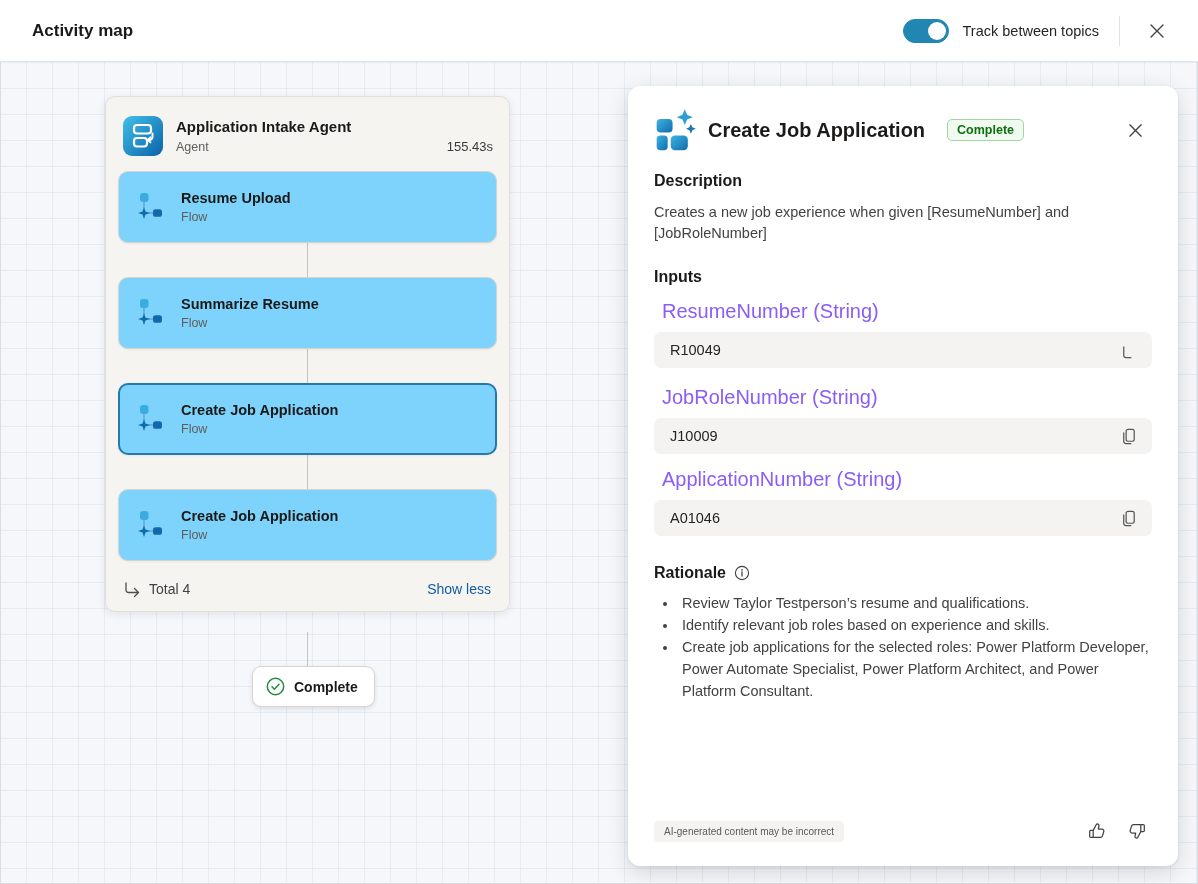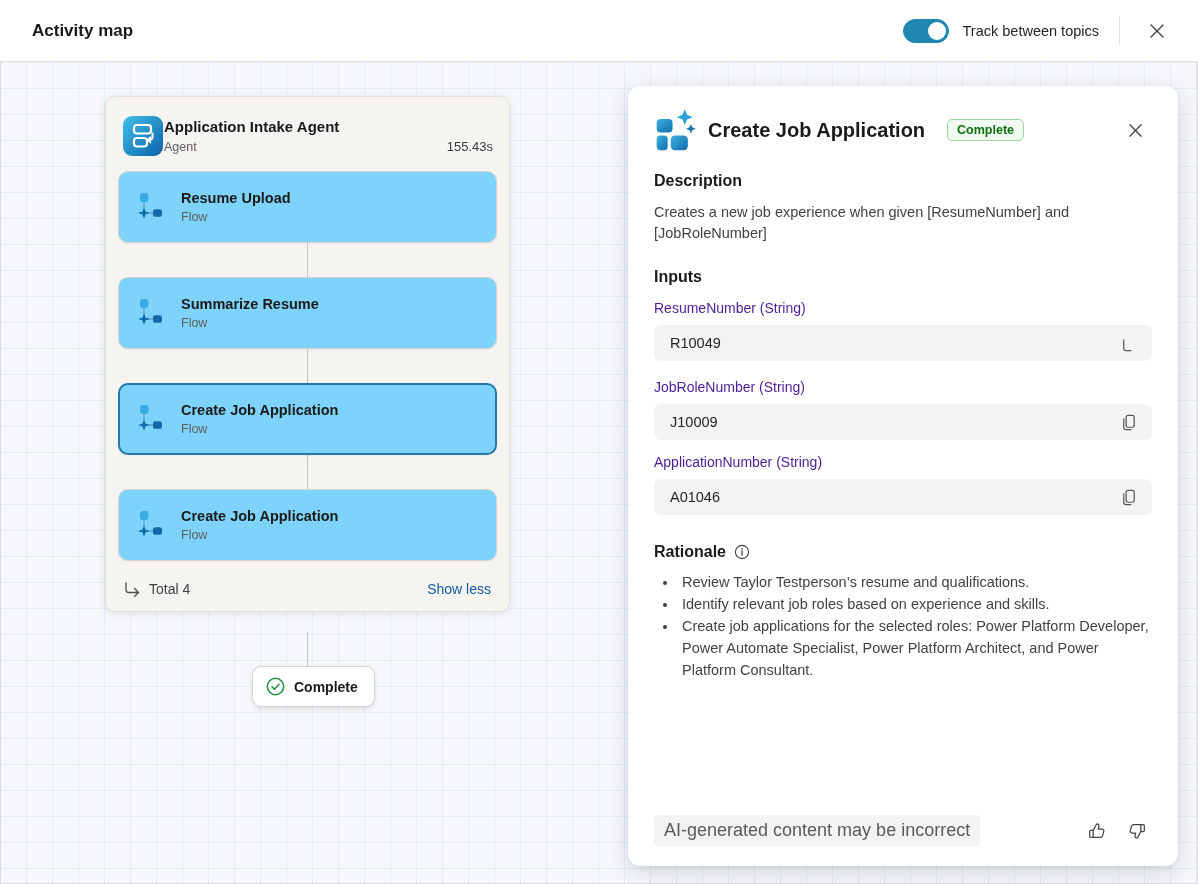--- a/index.html
+++ b/index.html
@@ -43,21 +43,21 @@
     overflow:hidden;
   }
 
   
   .agent-group {
     position:absolute; left:105px; top:34px; width:405px;
     background:#f6f4f1; border:1px solid #e2dfdb; border-radius:10px;
     box-shadow:0 2px 8px rgba(0,0,0,0.09);
     padding:12px 12px 14px 12px;
   }
-  .agent-header { display:flex; align-items:center; padding:6px 4px 14px 4px; cursor:pointer; }
+  .agent-header { display:flex; align-items:center; gap:12px; padding:6px 4px 14px 4px; cursor:pointer; }
   .agent-icon-wrap { width:42px; height:42px; flex:0 0 42px; }
   .agent-meta { flex:1; min-width:0; }
   .agent-title { font-size:15px; font-weight:700; color:#1b1a19; margin-bottom:4px; }
   .agent-subrow { display:flex; align-items:baseline; }
   .agent-subtitle { font-size:12.5px; color:#605e5c; }
   .agent-duration { margin-left:auto; font-size:13px; color:#3b3a39; }
 
   .node-card {
     background:#7dd3fc; border:1px solid #d6d3d0; border-radius:10px;
     height:72px; display:flex; align-items:center; gap:14px; padding:0 16px;
@@ -94,37 +94,37 @@
   .panel-title { font-size:20px; font-weight:700; color:#1b1a19; }
   .badge-success {
     font-size:12.5px; font-weight:700; color:#0e700e; background:#f1faf1;
     border:1px solid #9fd89f; border-radius:5px; padding:3px 9px; margin-left:10px; white-space:nowrap;
   }
   .panel-close { margin-left:auto; }
 
   .sec-heading { font-size:16px; font-weight:700; color:#1b1a19; display:flex; align-items:center; gap:8px; }
   .desc-text { font-size:14.5px; color:#424242; line-height:21px; margin-top:12px; max-width:500px; }
 
-  .field-label { font-size:14px; color:#4c1d95; margin:14px 0 9px 0; }
+  .field-label { font-size:20px; color:#8b5cf6; margin:14px 0 9px 8px; }
   .value-box {
     height:36px; background:#f4f3f2; border-radius:7px; display:flex; align-items:center;
     padding:0 10px 0 16px;
     text-align:center;
   }
   .value-text { font-size:14.5px; color:#242424; }
   .copy-btn { margin-left:auto; width:28px; height:28px; }
 
   .mt24 { margin-top:24px; } .mt28 { margin-top:28px; }
 
   .rationale-list { margin:10px 0 0 8px; padding-left:16px; }
   .rationale-list li { font-size:14.5px; color:#424242; line-height:22px; padding-left:4px; }
 
   .panel-footer { margin-top:auto; display:flex; align-items:center; }
   .disclaimer {
-    font-size:18px; color:#5b5a58; background:#f4f3f2; border-radius:4px; padding:5px 10px;
+    font-size:10px; color:#5b5a58; background:#f4f3f2; border-radius:4px; padding:5px 10px;
   }
   .feedback { margin-left:auto; display:flex; gap:10px; }
   .feedback .icon-btn { width:30px; height:30px; }
 
   svg { display:block; }
 </style>
 </head>
 <body>
 
 <svg width="0" height="0" style="position:absolute" aria-hidden="true">

